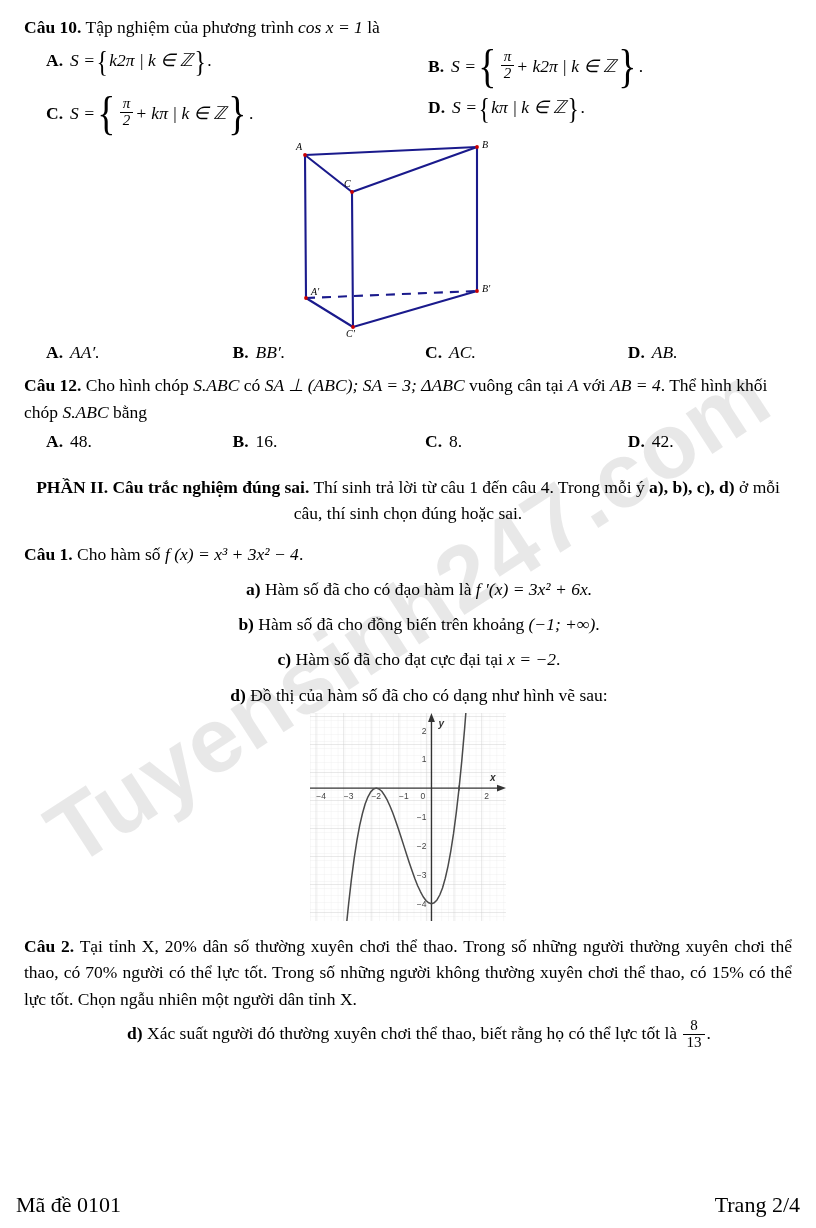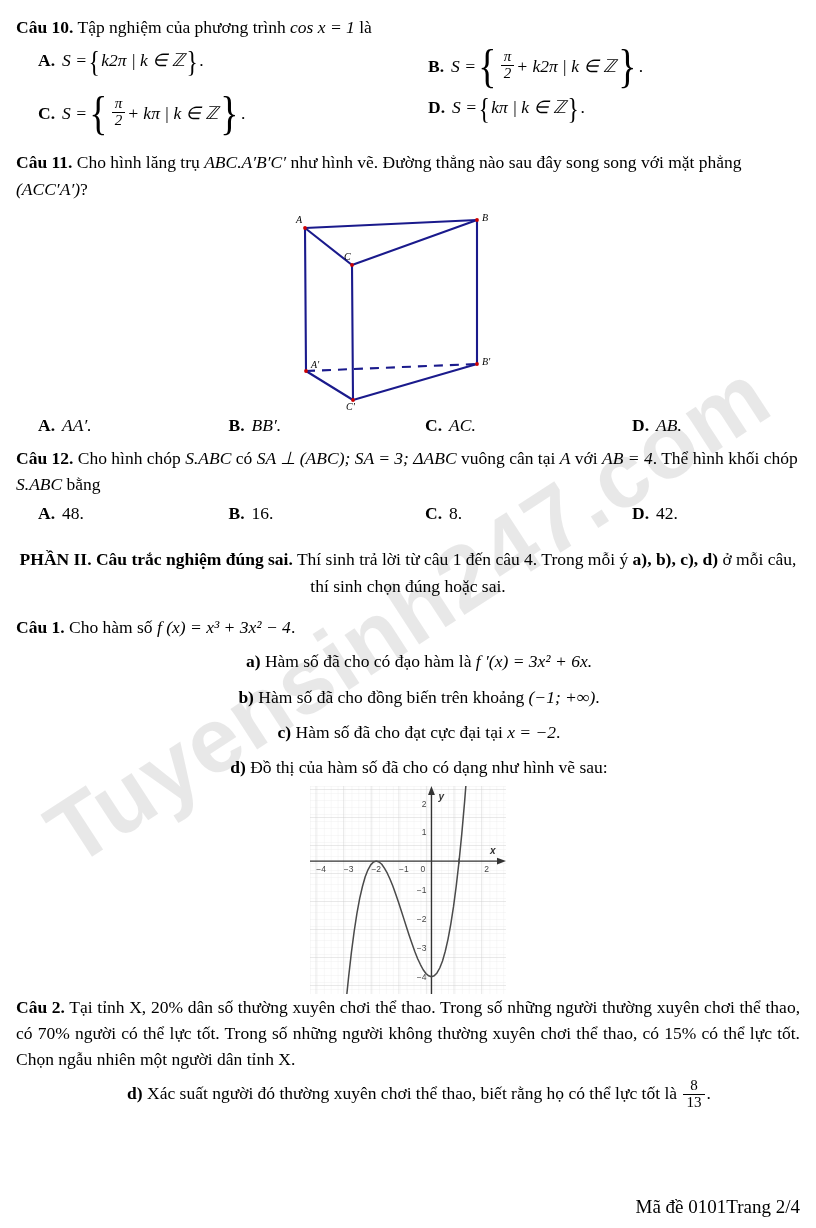--- a/index.html
+++ b/index.html
@@ -22,21 +22,21 @@
     font-weight:bold;
     font-size:92px;
     color:#000;
     opacity:0.085;
     white-space:nowrap;
     letter-spacing:1px;
     pointer-events:none;
     z-index:5;
   }
 
-  .content{position:relative;z-index:10;padding:0 16px;}
+  .content{position:relative;z-index:10;padding:0 24px;}
 
   
   .q{font-size:17.5px;line-height:1.5;margin:0;}
   .q b{font-weight:bold;}
   .mi{font-style:italic;font-family:"Liberation Serif", serif;}
 
   
   .frac{display:inline-flex;flex-direction:column;align-items:center;
         vertical-align:middle;font-size:.86em;line-height:1.05;margin:0 2px;
         position:relative;top:-1px;}
@@ -69,21 +69,21 @@
             font-family:"Liberation Serif", serif;}
 
   
   .graphwrap{width:100%;display:flex;justify-content:center;margin-top:4px;}
   .gtick{font-family:"Liberation Sans", sans-serif;font-size:8.5px;fill:#444;}
   .gaxlbl{font-family:"Liberation Sans", sans-serif;font-size:10px;
           font-style:italic;font-weight:bold;fill:#333;}
 
   
   .footer{position:absolute;left:16px;right:16px;bottom:10px;
-          display:flex;justify-content:flex-end;font-size:19px;}
+          display:flex;justify-content:space-between;font-size:22px;}
 </style>
 </head>
 <body>
 
 <div class="page">
 
   <div class="watermark">Tuyensinh247.com</div>
 
   <div class="content">
 
@@ -131,24 +131,20 @@
       <div class="opt">
         <span class="ol">D.</span>
         <span class="mi">S =</span>
         <span class="brace">{</span>
         <span class="mi">kπ | k ∈ ℤ</span>
         <span class="brace">}</span>
         <span>.</span>
       </div>
     </div>
 
-    <p class="q" style="margin-top:20px;">
-      <b>Câu 11.</b>
-      <span>Cho hình lăng trụ </span><span class="mi">ABC.A′B′C′</span><span> như hình vẽ. Đường thẳng nào sau đây song song với mặt phẳng </span><span class="mi">(ACC′A′)</span><span>?</span>
-    </p>
 
     <div class="figwrap" style="margin-top:6px;">
       <svg width="240" height="205" viewBox="0 0 240 205">
         <g stroke="#1a1a8c" stroke-width="2.1" fill="none" stroke-linecap="round">
 
           <line x1="17" y1="20" x2="189" y2="12"></line>
           <line x1="17" y1="20" x2="64" y2="57"></line>
           <line x1="64" y1="57" x2="189" y2="12"></line>
 
           <line x1="17" y1="20" x2="18" y2="163"></line>
@@ -277,21 +273,21 @@
             <text x="116.46478873239435" y="136.08888888888887" class="gtick" text-anchor="end">−2</text>
             <text x="116.46478873239435" y="164.97777777777776" class="gtick" text-anchor="end">−3</text>
             <text x="116.46478873239435" y="193.86666666666667" class="gtick" text-anchor="end">−4</text>
             <text x="128.46478873239437" y="14" class="gaxlbl">y</text>
             <text x="180" y="68.11111111111109" class="gaxlbl">x</text>
             <path d="M 30.37 285.13 L 33.13 249.89 L 35.89 217.24 L 38.65 190.67 L 41.41 166.40 L 44.17 145.31 L 46.93 127.40 L 49.69 112.38 L 52.45 100.53 L 55.21 90.71 L 57.97 83.78 L 60.73 78.87 L 63.49 75.98 L 66.25 75.11 L 69.01 75.98 L 71.77 78.29 L 74.54 82.33 L 77.30 87.24 L 80.06 93.31 L 82.82 99.96 L 85.58 107.76 L 88.34 115.84 L 91.10 124.22 L 93.86 132.89 L 96.62 141.56 L 99.38 149.93 L 102.14 158.02 L 104.90 165.82 L 107.66 172.76 L 110.42 178.53 L 113.18 183.73 L 115.94 187.49 L 118.70 189.80 L 121.46 190.67 L 124.23 189.80 L 126.99 186.91 L 129.75 182.00 L 132.51 175.07 L 135.27 165.24 L 138.03 153.11 L 140.79 138.09 L 143.55 120.47 L 146.31 99.38 L 149.07 75.11 L 151.83 47.38 L 154.59 15.89 L 157.35 -19.36" fill="none" stroke="#4a4a4a" stroke-width="1.5" stroke-linecap="round" stroke-linejoin="round"></path>
           </g>
       </svg>
     </div>
 
-    <p class="q" style="margin-top:0;text-align:justify;">
+    <p class="q" style="margin-top:12px;text-align:justify;">
       <b>Câu 2.</b>
       <span>Tại tỉnh X, 20% dân số thường xuyên chơi thể thao. Trong số những người thường xuyên chơi thể thao, có 70% người có thể lực tốt. Trong số những người không thường xuyên chơi thể thao, có 15% có thể lực tốt. Chọn ngẫu nhiên một người dân tỉnh X.</span>
     </p>
 
     <p class="sub" style="">
       <span class="sl">d)</span>
       <span>Xác suất người đó thường xuyên chơi thể thao, biết rằng họ có thể lực tốt là </span><span class="frac">
           <span class="num">8</span>
           <span class="den">13</span>
         </span><span>.</span>

